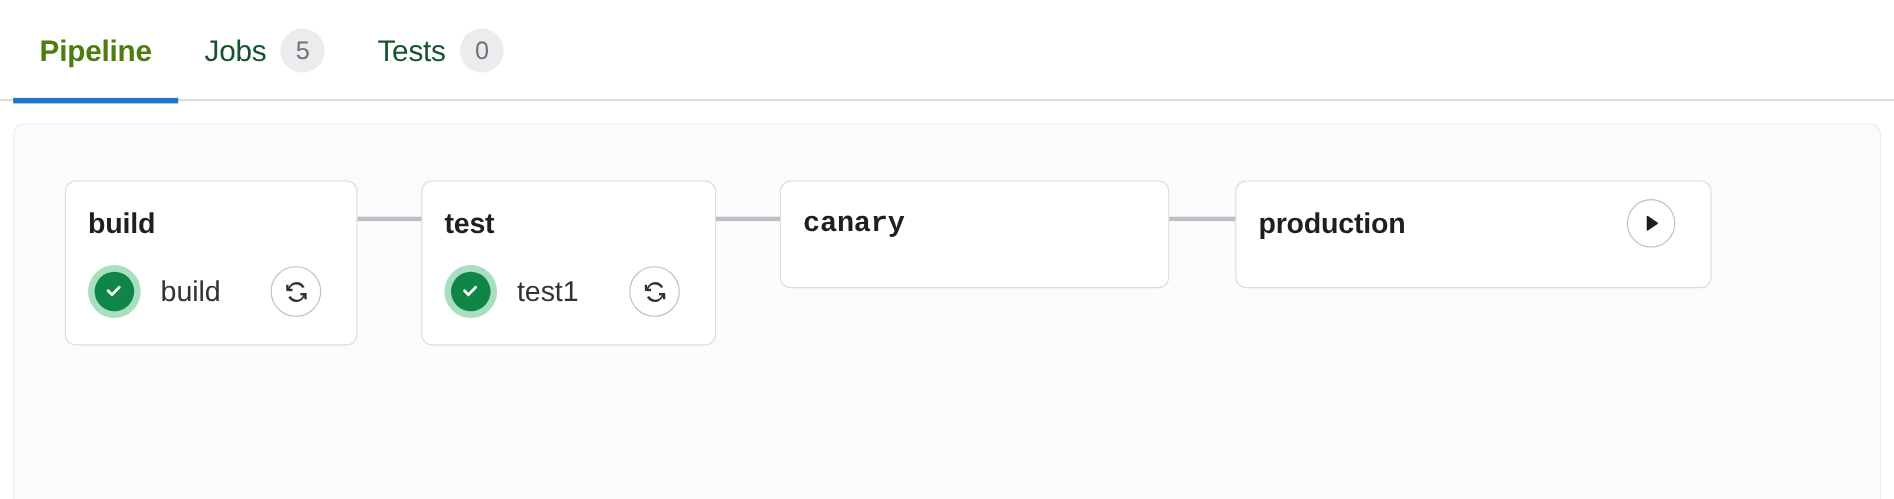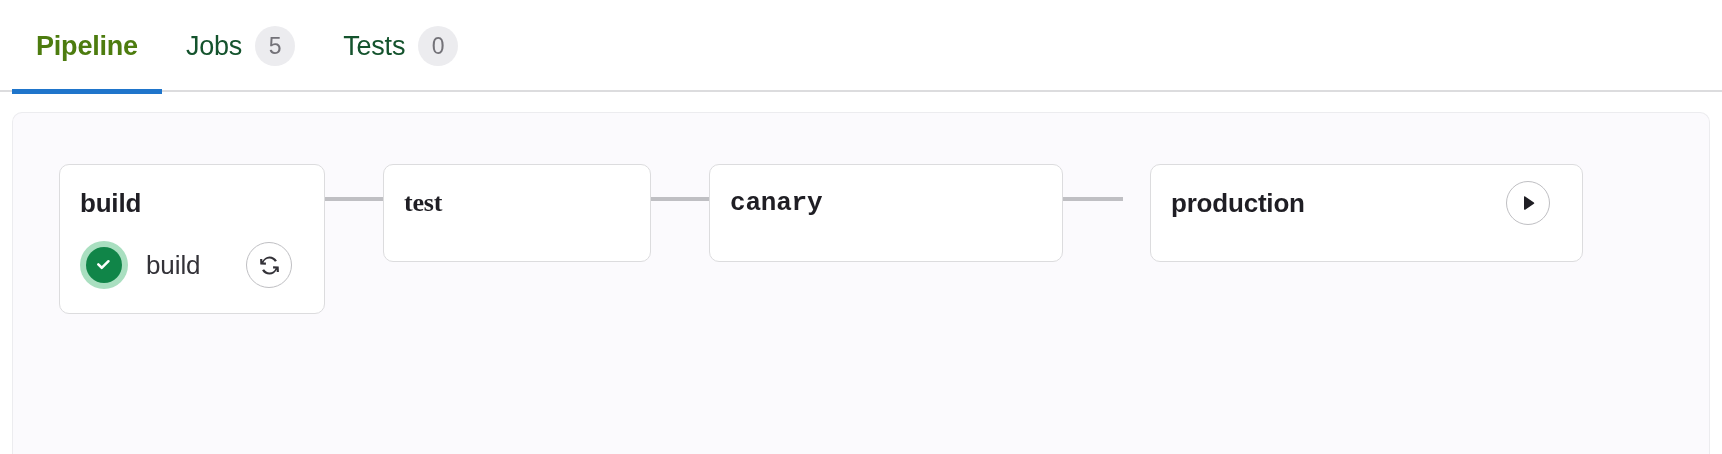--- a/index.html
+++ b/index.html
@@ -256,33 +256,52 @@
                 <span style="display: flex;">
                   <svg width="27" height="27" viewBox="0 0 16 16" aria-hidden="true">
                     <path fill="#333238" d="M8 2.6c1.9 0 3.55 1.06 4.4 2.62l-1.2.62A3.95 3.95 0 0 0 8 3.9a3.95 3.95 0 0 0-3.6 2.3l1.5.05-.05 1.3-3.3-.12-.12-3.3 1.3-.05.05 1.45A5.25 5.25 0 0 1 8 2.6z"></path>
                     <path fill="#333238" d="M8 13.4a5.25 5.25 0 0 1-4.4-2.62l1.2-.62A3.95 3.95 0 0 0 8 12.1a3.95 3.95 0 0 0 3.6-2.3l-1.5-.05.05-1.3 3.3.12.12 3.3-1.3.05-.05-1.45A5.25 5.25 0 0 1 8 13.4z"></path>
                   </svg>
                 </span>
               </button>
             </div>
           </div>
         </div>
-        <div class="stage" style="left: 370px; width: 268px; font-family: Liberation Serif, serif;">
+        <div class="stage" style="left: 370px; width: 268px;">
           <div class="stage-header">
             <span class="stage-title">test</span>
           </div>
           <div class="jobs">
+            <div class="job-row">
+              <span class="status-icon success">
+                <span class="disc">
+                  <svg width="22" height="22" viewBox="0 0 16 16" aria-hidden="true">
+                    <path d="M6.3 11.3 3.2 8.2a.9.9 0 0 1 1.3-1.3l1.9 1.9 4.2-4.2a.9.9 0 1 1 1.3 1.3l-4.9 4.9a.9.9 0 0 1-1.3 0z" fill="#ffffff"></path>
+                  </svg>
+                </span>
+              </span>
+              <span class="job-name">test1</span>
+              <span class="job-spacer"></span>
+              <button class="action-btn">
+                <span style="display: flex;">
+                  <svg width="27" height="27" viewBox="0 0 16 16" aria-hidden="true">
+                    <path fill="#333238" d="M8 2.6c1.9 0 3.55 1.06 4.4 2.62l-1.2.62A3.95 3.95 0 0 0 8 3.9a3.95 3.95 0 0 0-3.6 2.3l1.5.05-.05 1.3-3.3-.12-.12-3.3 1.3-.05.05 1.45A5.25 5.25 0 0 1 8 2.6z"></path>
+                    <path fill="#333238" d="M8 13.4a5.25 5.25 0 0 1-4.4-2.62l1.2-.62A3.95 3.95 0 0 0 8 12.1a3.95 3.95 0 0 0 3.6-2.3l-1.5-.05.05-1.3 3.3.12.12 3.3-1.3.05-.05-1.45A5.25 5.25 0 0 1 8 13.4z"></path>
+                  </svg>
+                </span>
+              </button>
+            </div>
           </div>
         </div>
         <div class="stage" style="left: 696px; width: 354px; font-family: Liberation Mono, monospace;">
           <div class="stage-header">
             <span class="stage-title">canary</span>
           </div>
         </div>
-        <div class="stage" style="left: 1110px; width: 433px; margin-left: 27px;">
+        <div class="stage" style="left: 1110px; width: 433px;">
           <div class="stage-header">
             <span class="stage-title">production</span>
             <button class="action-btn header-btn">
               <span style="display: flex;">
                 <svg width="20" height="20" viewBox="0 0 16 16" aria-hidden="true">
                   <path fill="#1f1e24" d="M4.8 3.2a.6.6 0 0 1 .92-.5l7 4.8a.6.6 0 0 1 0 1l-7 4.8a.6.6 0 0 1-.92-.5z"></path>
                 </svg>
               </span>
             </button>
           </div>

